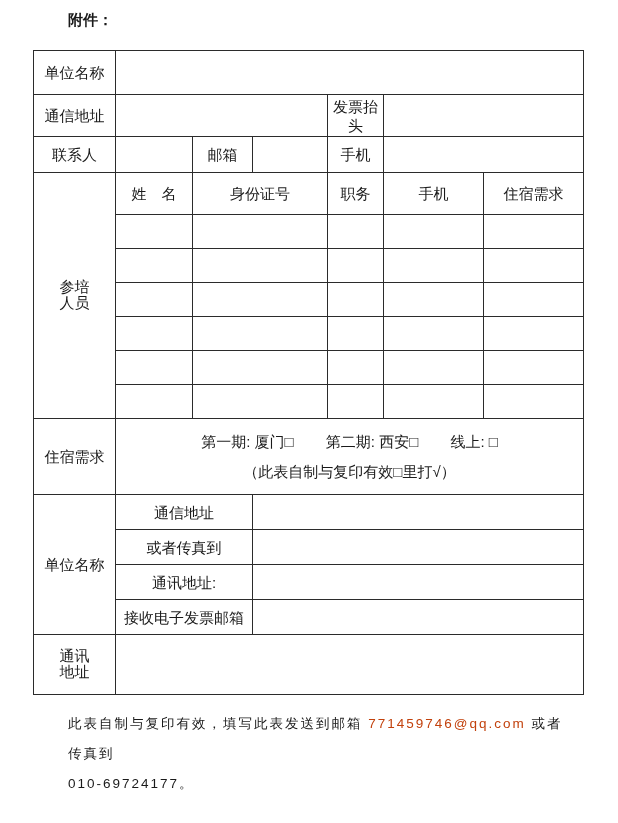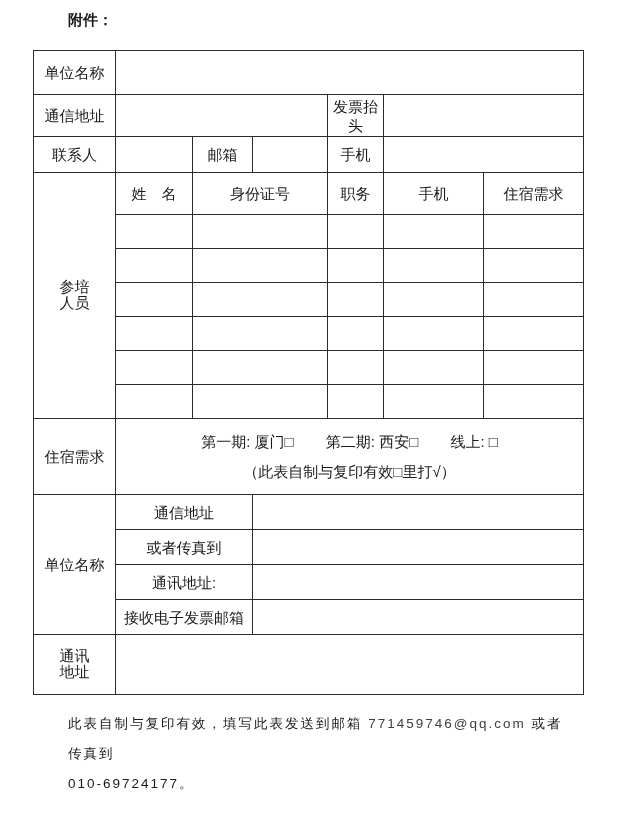--- a/index.html
+++ b/index.html
@@ -190,17 +190,17 @@
     <tr class="r-fb">
       <td class="lbl">
         <span class="narrow-label">通讯地址</span>
       </td>
       <td colspan="6"></td>
     </tr>
   </tbody>
     </table>
 
   <div class="footer">
-    <div><span>此表自制与复印有效，填写此表发送到邮箱 </span><span class="email-link" style="color: #404040;">771459746@qq.com</span><span> 或者传真到</span></div>
+    <div><span>此表自制与复印有效，填写此表发送到邮箱 </span><span class="email-link" style="color: #c2410c;">771459746@qq.com</span><span> 或者传真到</span></div>
     <div>010-69724177。</div>
   </div>
 
 </div>
 
 </body></html>

